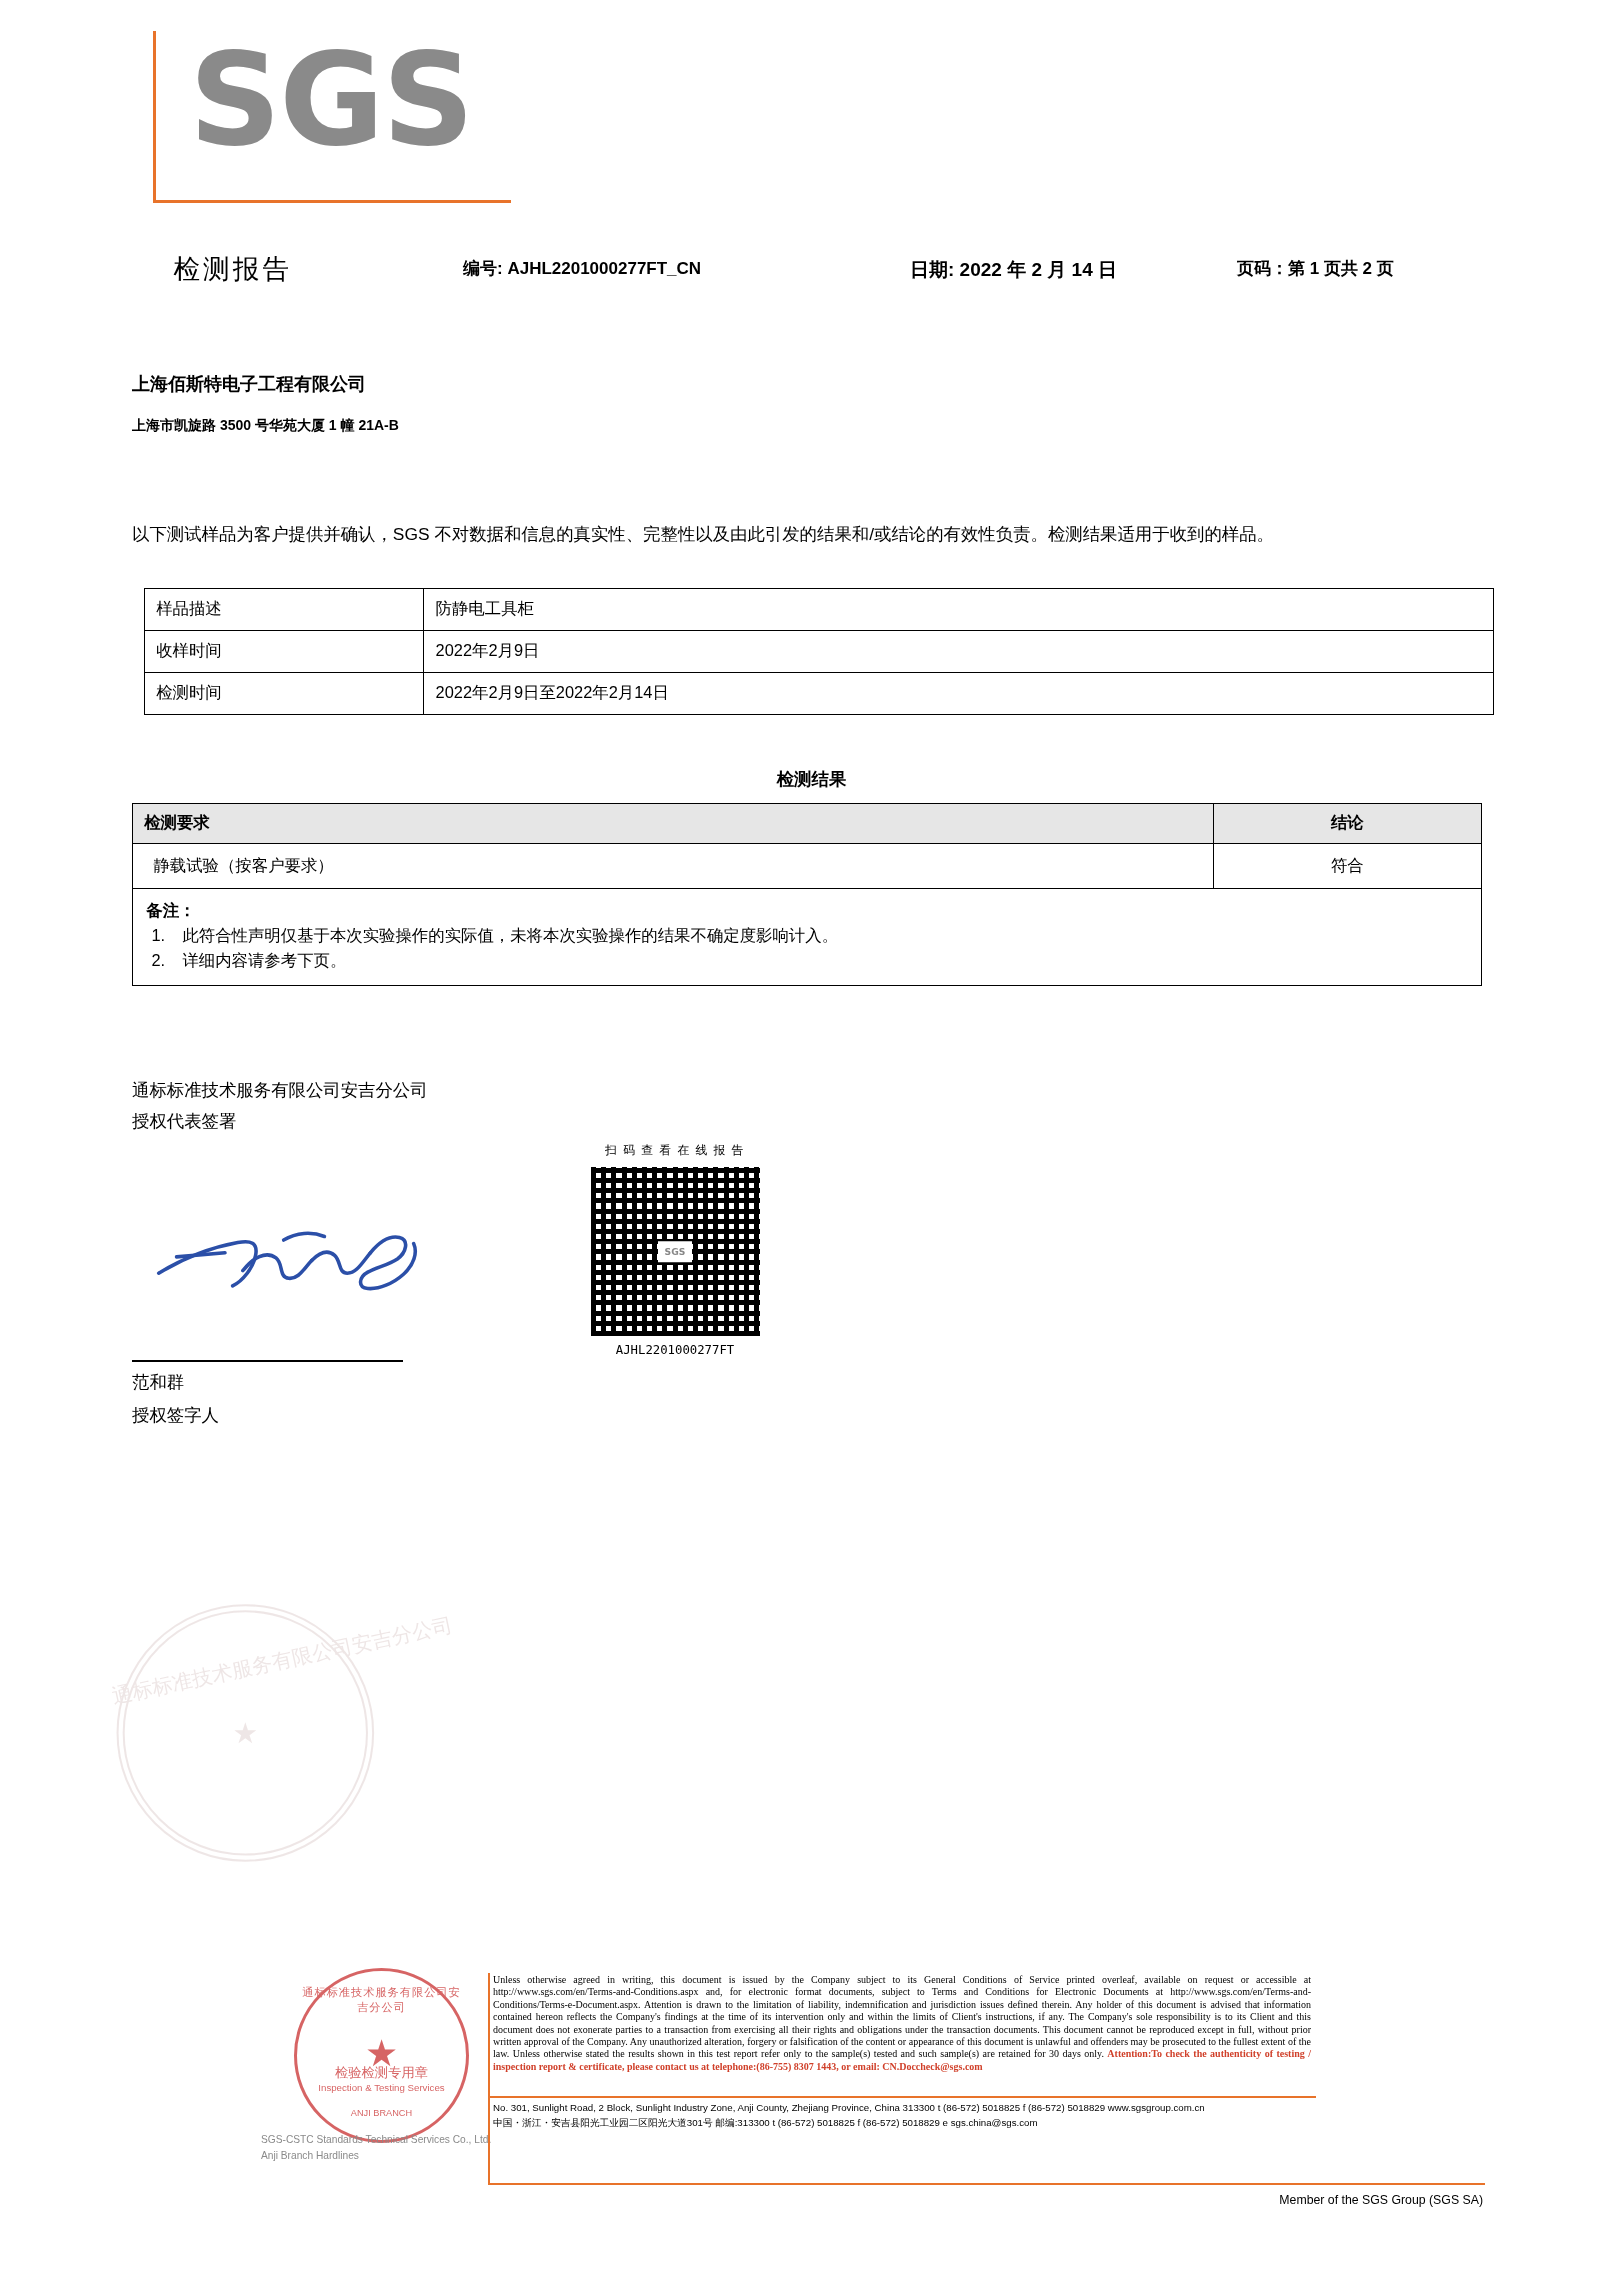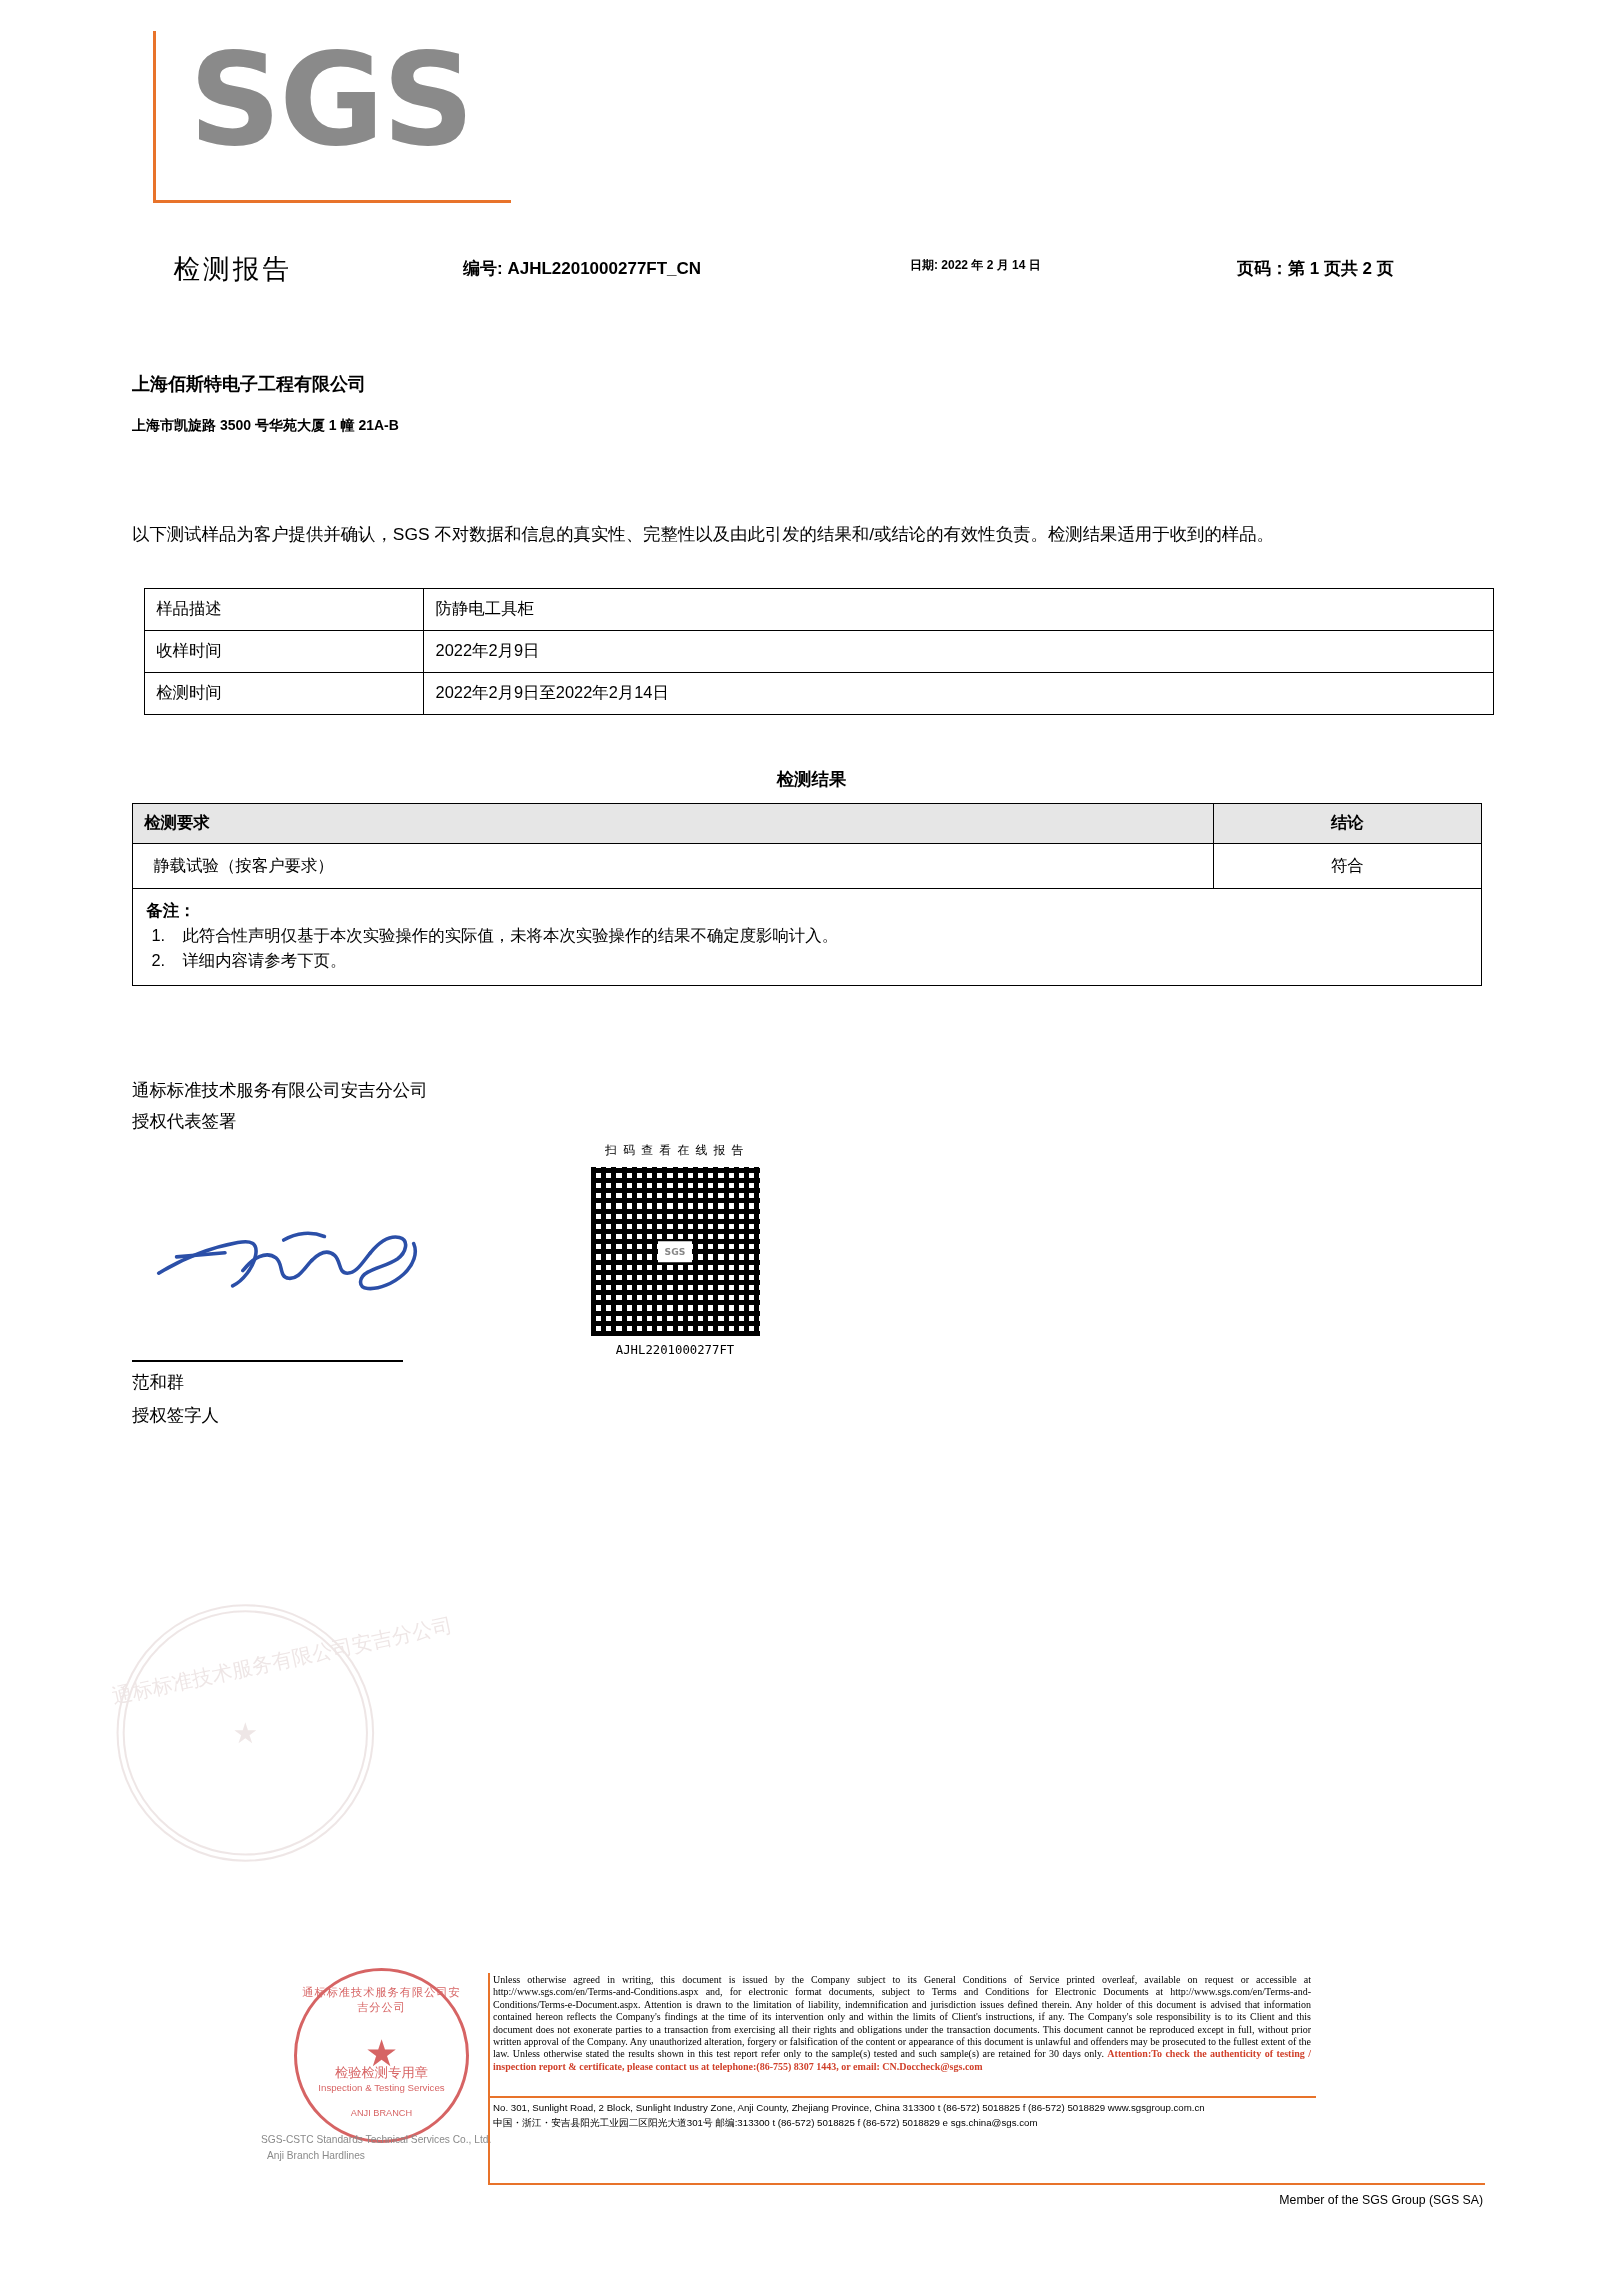--- a/index.html
+++ b/index.html
@@ -78,21 +78,21 @@
     left: 297px;
     top: 6.1px;
     font-size: 17px;
     font-weight: bold;
     margin-left: 13px;
   }
   .hdr-date {
     position: absolute;
     left: 757px;
     top: 6.1px;
-    font-size: 12px;
+    font-size: 19px;
     font-weight: bold;
   }
   .hdr-page {
     position: absolute;
     left: 1084px;
     top: 6.1px;
     font-size: 17px;
     font-weight: bold;
   }
 
@@ -344,21 +344,21 @@
   .stamp-caption-1 {
     position: absolute;
     left: 261px;
     top: 2134px;
     font-size: 10.2px;
     color: #8a8a8a;
     white-space: nowrap;
   }
   .stamp-caption-2 {
     position: absolute;
-    left: 267px;
+    left: 261px;
     top: 2150px;
     font-size: 10.2px;
     color: #8a8a8a;
     white-space: nowrap;
   }
 
   .footer-divider {
     position: absolute;
     left: 488px;
     top: 1973px;

